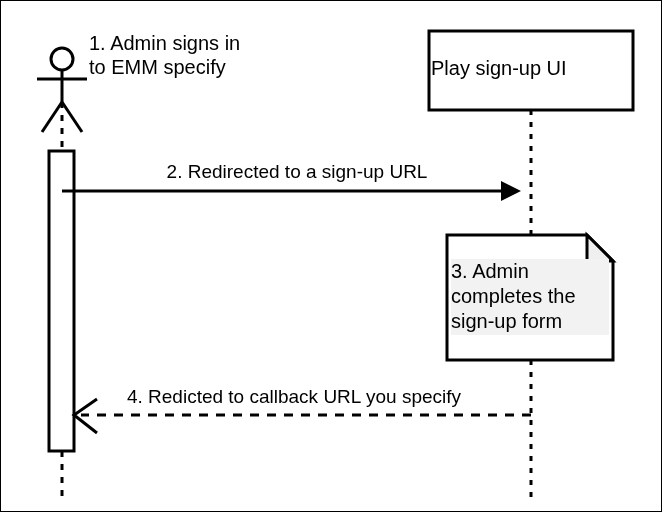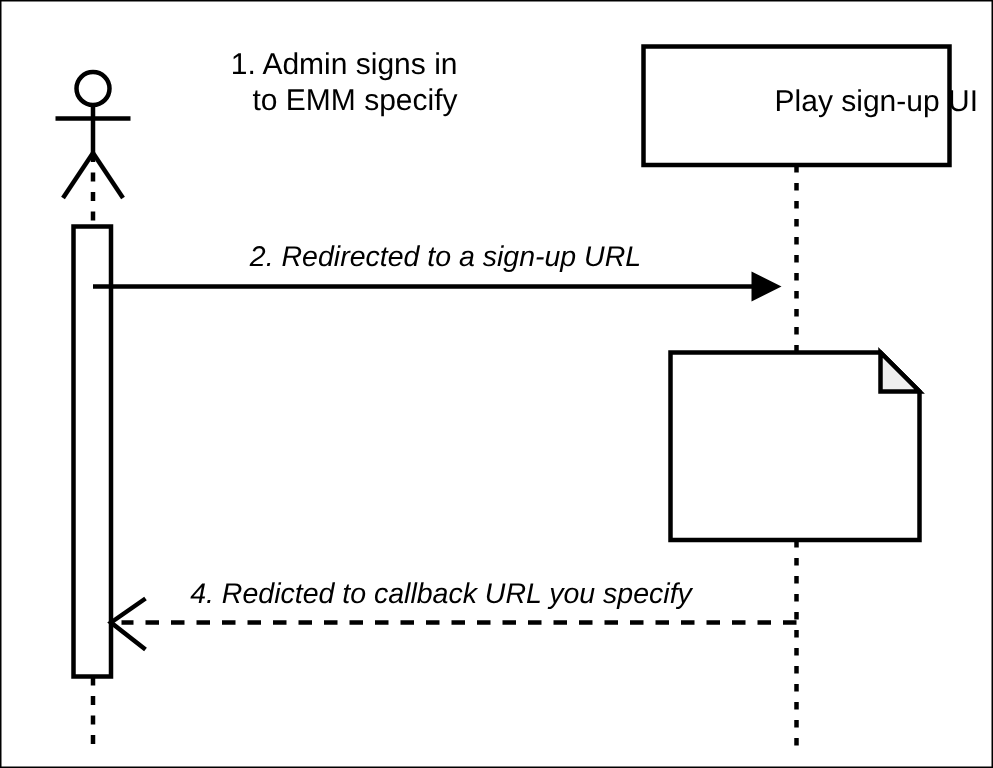--- a/index.html
+++ b/index.html
@@ -26,43 +26,41 @@
     top: 0;
     width: 662px;
     height: 512px;
   }
   .lbl {
     position: absolute;
     font-family: "Liberation Sans", sans-serif;
     color: #000000;
     white-space: pre;
     line-height: 1.18;
-    text-align: right;
+    text-align: left;
   }
   #step1-label {
     left: 88px;
     top: 31px;
     width: 216px;
     font-size: 20px;
   }
   #step2-label {
     left: 120px;
     top: 160px;
     width: 352px;
     font-size: 19px;
     text-align: center;
-    font-style: italic;
   }
   #step4-label {
     left: 88px;
     top: 385px;
     width: 410px;
     font-size: 19px;
     text-align: center;
-    font-style: italic;
   }
   #participant-label {
     left: 430px;
     top: 56px;
     width: 221px;
     font-size: 20px;
   }
   #note-label {
     left: 450px;
     top: 258px;
@@ -116,16 +114,17 @@
     </g>
 
   </svg>
 
   <div class="lbl" id="step1-label"><span>1. Admin signs in</span><br><span>to EMM specify</span></div>
 
   <div class="lbl" id="step2-label">2. Redirected to a sign-up URL</div>
 
   <div class="lbl" id="participant-label">Play sign-up UI</div>
 
+  <div class="lbl" id="note-label"><span class="note-line">3. Admin</span><span class="note-line">completes the</span><span class="note-line">sign-up form</span></div>
 
   <div class="lbl" id="step4-label">4. Redicted to callback URL you specify</div>
 
 </div>
 
 </body></html>

